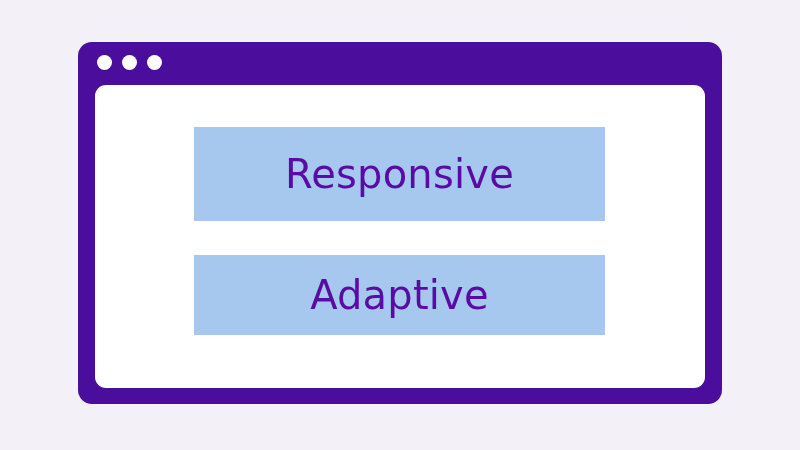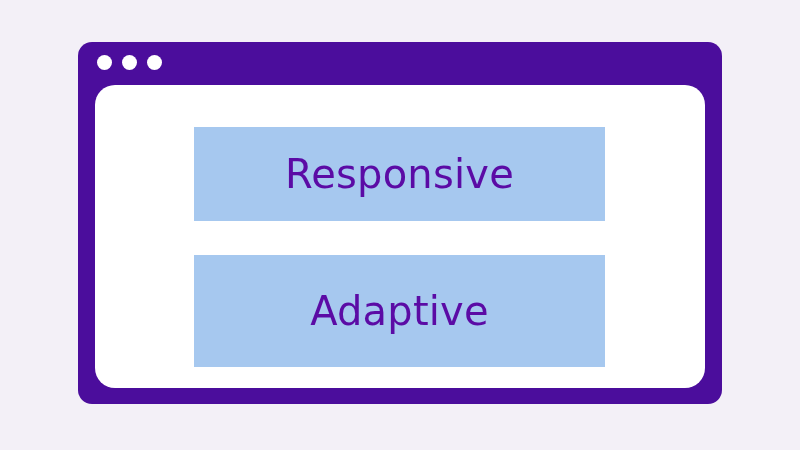--- a/index.html
+++ b/index.html
@@ -54,41 +54,41 @@
   #dot-max     { left: 69px; }
 
   
   #viewport {
     position: absolute;
     left: 17px;
     top: 43px;
     width: 610px;
     height: 303px;
     background: #ffffff;
-    border-radius: 20px;
+    border-radius: 11px;
     overflow: hidden;
   }
 
   
   .layout-card {
     position: absolute;
     left: 99px;
     width: 411px;
     background: #a6c8ef;
     display: flex;
     align-items: center;
     justify-content: center;
   }
   #card-responsive {
     top: 42px;
     height: 94px;
   }
   #card-adaptive {
     top: 170px;
-    height: 112px;
+    height: 80px;
   }
   .card-label {
     font-size: 40px;
     font-weight: 400;
     color: #5b0ba5;
     letter-spacing: 0.2px;
     line-height: 1;
     white-space: nowrap;
   }
 </style>

